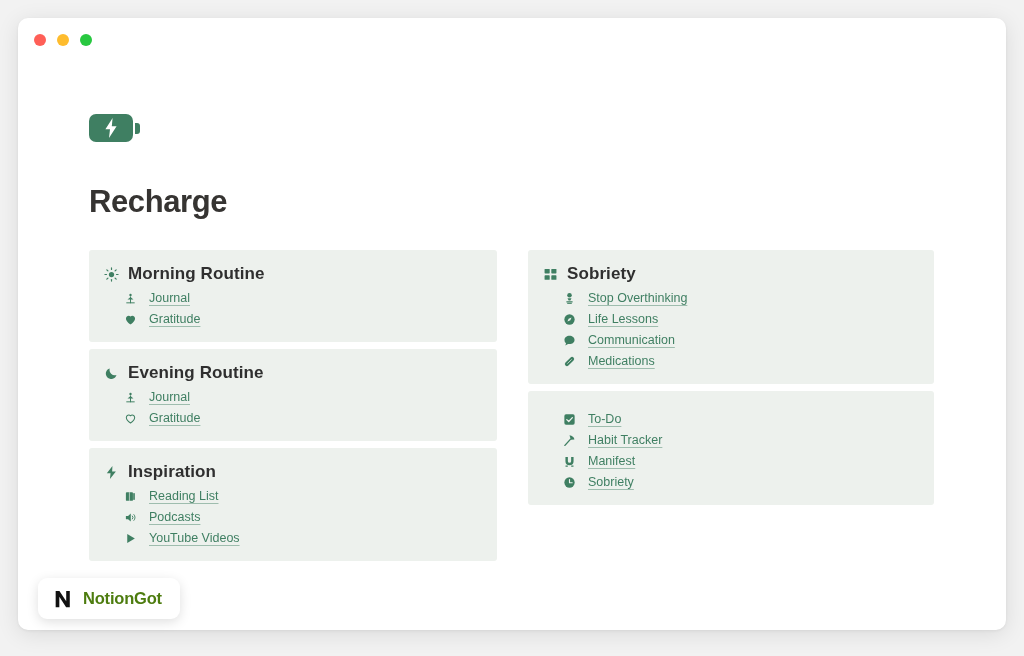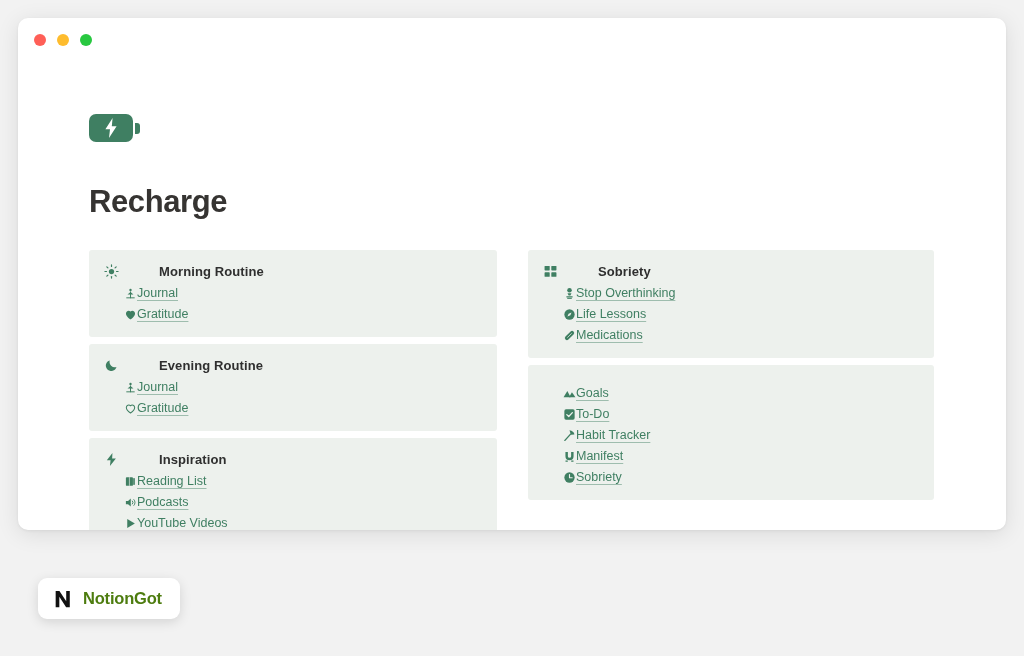--- a/index.html
+++ b/index.html
@@ -18,21 +18,21 @@
     height: 656px;
     background: #f2f2f2;
   }
 
   
   #window {
     position: absolute;
     left: 18px;
     top: 18px;
     width: 988px;
-    height: 512px;
+    height: 612px;
     background: #ffffff;
     border-radius: 10px;
     box-shadow: 0 4px 22px rgba(0,0,0,0.10), 0 1px 3px rgba(0,0,0,0.06);
     overflow: hidden;
   }
 
   
   #titlebar {
     position: absolute;
     left: 0; top: 0;
@@ -122,38 +122,37 @@
     margin-bottom: 6px;
   }
   .card-header .hdr-icon {
     width: 15px; height: 15px;
     display: flex;
     align-items: center;
     justify-content: center;
     flex: 0 0 15px;
   }
   .card-title {
-    font-size: 13px;
+    font-size: 17px;
     font-weight: bold;
     color: #2f2f2f;
     letter-spacing: 0.1px;
-    margin-left: 31px;
   }
 
   .card-links {
     display: flex;
     flex-direction: column;
     gap: 7px;
     padding-left: 19px;
     margin-top: 7px;
   }
   .link-row {
     display: flex;
     align-items: flex-start;
-    gap: 0;
+    gap: 12px;
     cursor: pointer;
   }
   .link-row .li-icon {
     width: 14px; height: 14px;
     display: flex;
     align-items: center;
     justify-content: center;
     flex: 0 0 14px;
   }
   .link-label {
@@ -371,40 +370,39 @@
                   <svg width="13" height="13" viewBox="0 0 24 24">
                     <circle cx="12" cy="12" r="9.5" fill="#3f7f62"></circle>
                     <path d="M15.8 8.2 L10.4 10.4 L8.2 15.8 L13.6 13.6 Z" fill="#edf1ed"></path>
                   </svg>
                 </span>
                 <span class="link-label">Life Lessons</span>
               </div>
               <div class="link-row">
                 <span class="li-icon">
                   <svg width="13" height="13" viewBox="0 0 24 24">
+                    <path d="M12 3.2c5.2 0 9.3 3.4 9.3 7.7s-4.1 7.7-9.3 7.7a11 11 0 0 1-2.7-.33L4.3 21l1.3-3.9A7.6 7.6 0 0 1 2.7 10.9c0-4.3 4.1-7.7 9.3-7.7z" fill="#3f7f62"></path>
+                  </svg>
+                </span>
+                <span class="link-label">Communication</span>
+              </div>
+              <div class="link-row">
+                <span class="li-icon">
+                  <svg width="13" height="13" viewBox="0 0 24 24">
                     <rect x="1.5" y="8.2" width="21" height="7.6" rx="3.8" fill="#3f7f62" transform="rotate(-45 12 12)"></rect>
                     <line x1="8" y1="16" x2="16" y2="8" stroke="#edf1ed" stroke-width="1.3"></line>
                   </svg>
                 </span>
                 <span class="link-label">Medications</span>
               </div>
             </div>
           </div>
 
           <div class="card">
             <div class="card-links">
-              <div class="link-row">
-                <span class="li-icon">
-                  <svg width="13" height="13" viewBox="0 0 24 24">
-                    <path d="M1 19 L8 7.5 L14 19 Z" fill="#3f7f62"></path>
-                    <path d="M11 19 L16.5 9.5 L23 19 Z" fill="#3f7f62"></path>
-                  </svg>
-                </span>
-                <span class="link-label">Goals</span>
-              </div>
               <div class="link-row">
                 <span class="li-icon">
                   <svg width="13" height="13" viewBox="0 0 24 24">
                     <rect x="2.5" y="2.5" width="19" height="19" rx="3" fill="#3f7f62"></rect>
                     <path d="M7 12.2 L10.6 15.8 L17.3 8.5" fill="none" stroke="#edf1ed" stroke-width="2.4" stroke-linecap="round" stroke-linejoin="round"></path>
                   </svg>
                 </span>
                 <span class="link-label">To-Do</span>
               </div>
               <div class="link-row">

